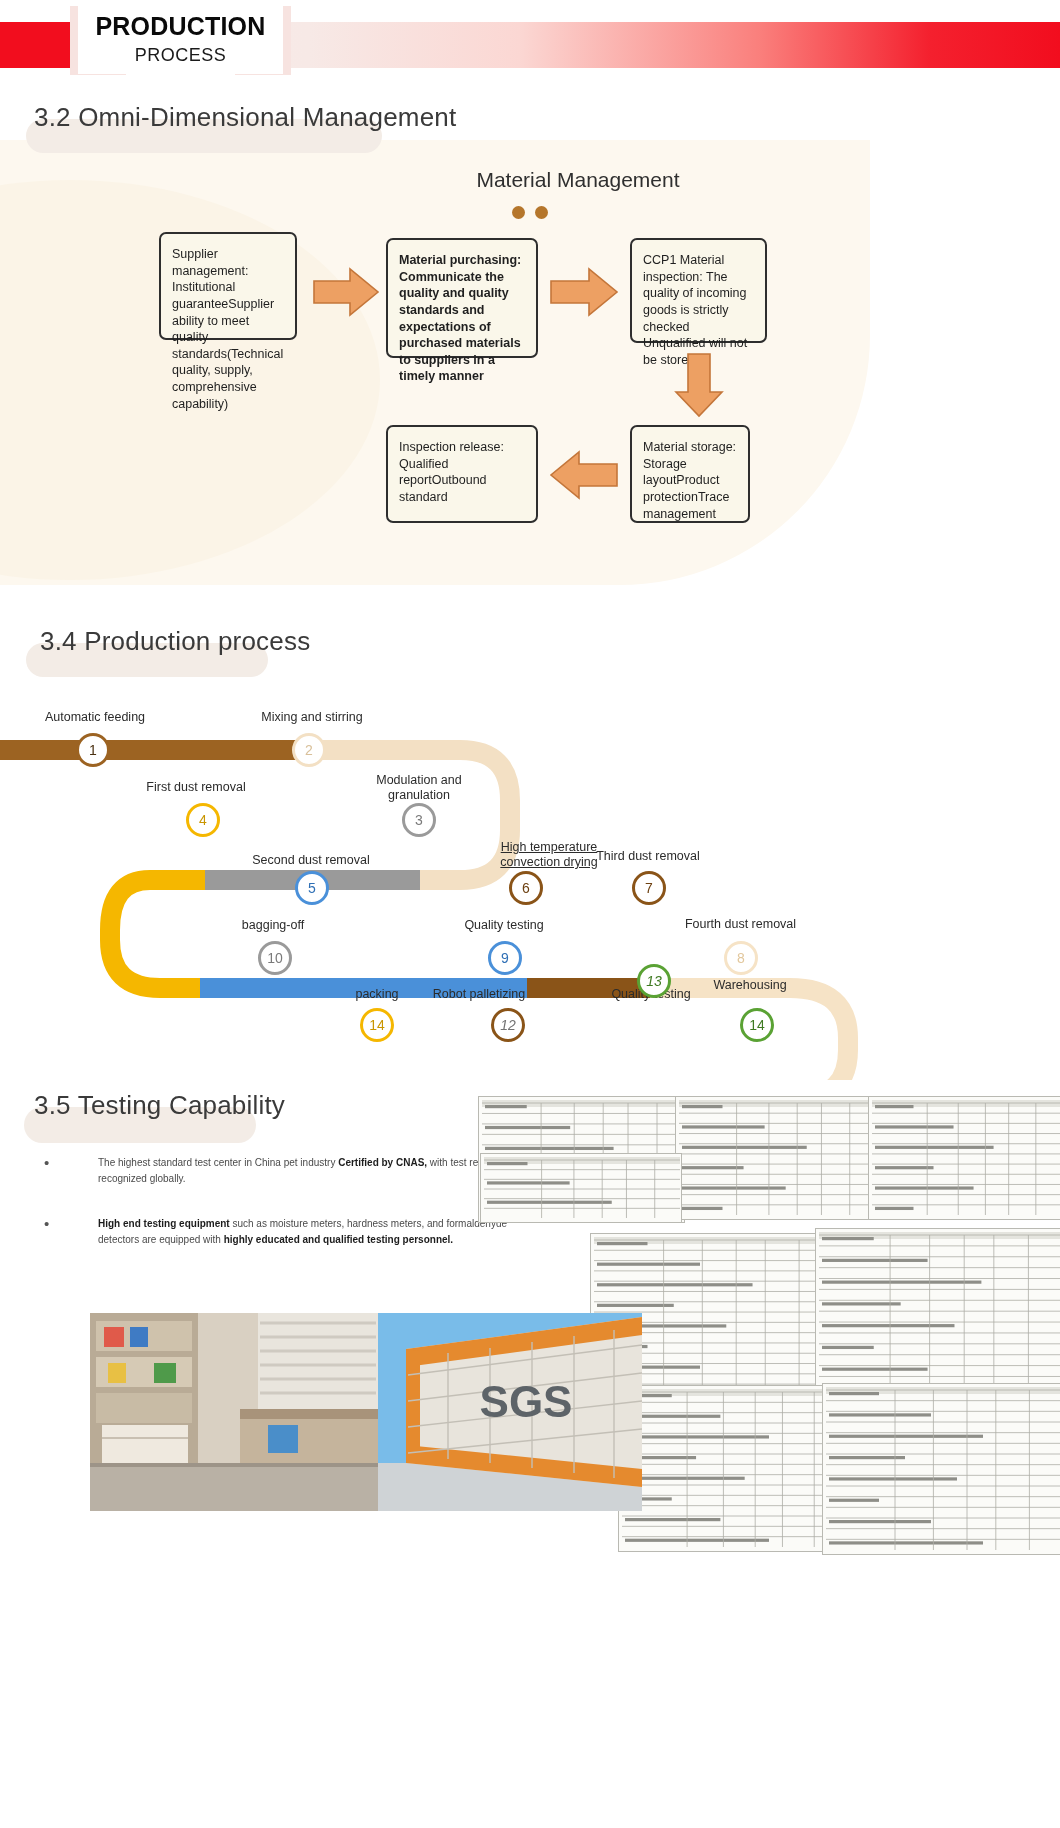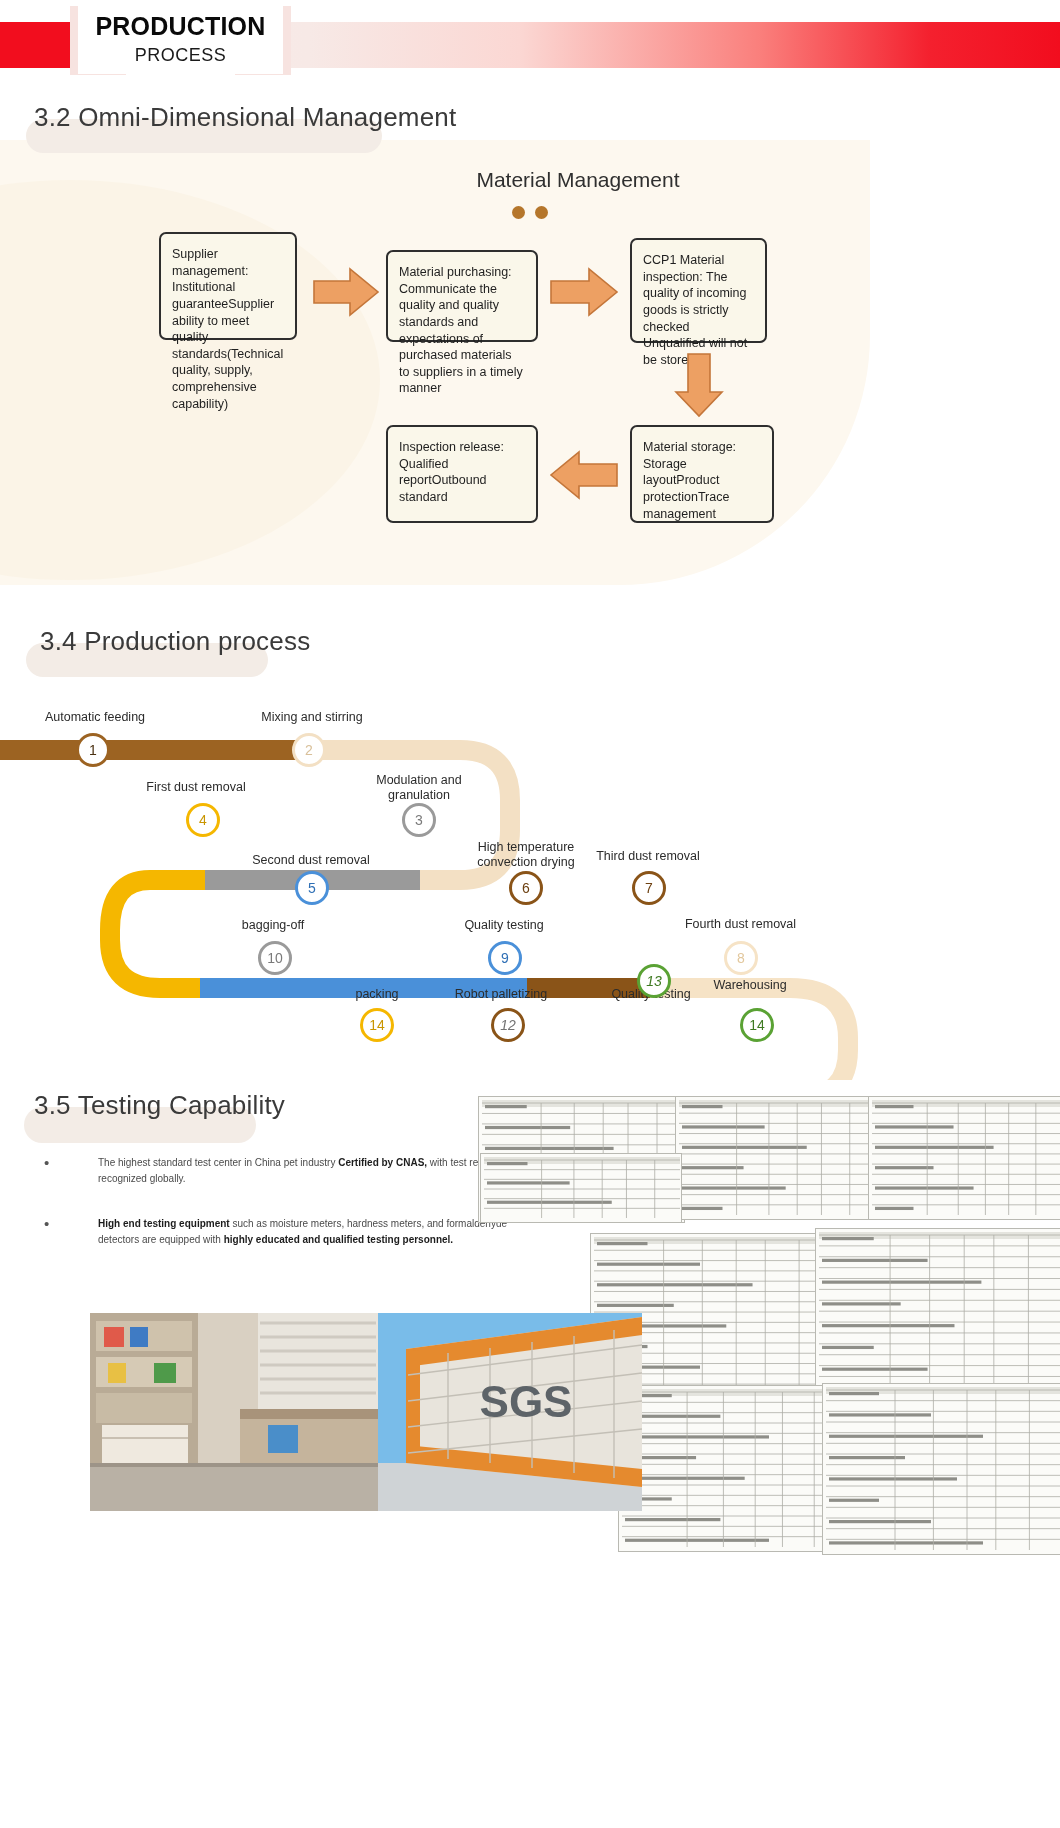--- a/index.html
+++ b/index.html
@@ -121,23 +121,23 @@
 
 <div class="sec-pill" style="left:26px;top:119px;width:356px;height:34px;"></div>
 <div class="sec-title" style="left:34px;top:102px;">3.2 Omni-Dimensional Management</div>
 
 <div class="mm-title">Material Management</div>
 <div class="dots">
   <span class="dot"></span><span class="dot"></span>
 </div>
 
 <div class="fbox" style="left:159px;top:232px;width:138px;height:108px;">Supplier management: Institutional guaranteeSupplier ability to meet quality standards(Technical quality, supply, comprehensive capability)</div>
-<div class="fbox" style="left:386px;top:250px;width:152px;height:92px;">Material purchasing: Communicate the quality and quality standards and expectations of purchased materials to suppliers in a timely manner</div>
+<div class="fbox" style="left:386px;top:238px;width:152px;height:120px;font-weight:bold;">Material purchasing: Communicate the quality and quality standards and expectations of purchased materials to suppliers in a timely manner</div>
 <div class="fbox" style="left:630px;top:238px;width:137px;height:105px;">CCP1 Material inspection: The quality of incoming goods is strictly checked Unqualified will not be stored</div>
-<div class="fbox" style="left:630px;top:425px;width:144px;height:98px;">Material storage: Storage layoutProduct protectionTrace management</div>
+<div class="fbox" style="left:630px;top:425px;width:120px;height:98px;">Material storage: Storage layoutProduct protectionTrace management</div>
 <div class="fbox" style="left:386px;top:425px;width:152px;height:98px;">Inspection release: Qualified reportOutbound standard</div>
 
 <svg class="arrow-r" style="left:312px;top:265px;" width="70" height="55">
   <polygon points="2,16 38,16 38,4 66,27 38,50 38,38 2,38" fill="#eda063" stroke="#c4763a" stroke-width="1.6"></polygon>
 </svg>
 <svg class="arrow-r" style="left:549px;top:265px;" width="72" height="55">
   <polygon points="2,16 40,16 40,4 68,27 40,50 40,38 2,38" fill="#eda063" stroke="#c4763a" stroke-width="1.6"></polygon>
 </svg>
 <svg class="arrow-d" style="left:672px;top:352px;" width="55" height="66">
   <polygon points="16,2 38,2 38,40 50,40 27,64 4,40 16,40" fill="#eda063" stroke="#c4763a" stroke-width="1.6"></polygon>
@@ -171,27 +171,27 @@
     <path d="M508,518 L978,518" stroke="#5aa234" stroke-width="20" fill="none"></path>
     <polygon points="978,500 978,536 1014,518" fill="#5aa234"></polygon>
   </svg>
 </div>
 
 <div class="tl-label" style="left:10px;top:710px;width:170px;">Automatic feeding</div>
 <div class="tl-label" style="left:232px;top:710px;width:160px;">Mixing and stirring</div>
 <div class="tl-label" style="left:345px;top:773px;width:148px;">Modulation and granulation</div>
 <div class="tl-label" style="left:122px;top:780px;width:148px;">First dust removal</div>
 <div class="tl-label" style="left:235px;top:853px;width:152px;">Second dust removal</div>
-<div class="tl-label" style="left:452px;top:840px;width:148px;">High temperature convection drying</div>
+<div class="tl-label" style="left:475px;top:840px;width:148px;text-decoration:underline;">High temperature convection drying</div>
 <div class="tl-label" style="left:578px;top:849px;width:140px;">Third dust removal</div>
 <div class="tl-label" style="left:668px;top:917px;width:145px;">Fourth dust removal</div>
 <div class="tl-label" style="left:434px;top:918px;width:140px;">Quality testing</div>
 <div class="tl-label" style="left:203px;top:918px;width:140px;">bagging-off</div>
 <div class="tl-label" style="left:307px;top:987px;width:140px;">packing</div>
-<div class="tl-label" style="left:431px;top:987px;width:140px;">Robot palletizing</div>
+<div class="tl-label" style="left:409px;top:987px;width:140px;">Robot palletizing</div>
 <div class="tl-label" style="left:581px;top:987px;width:140px;">Quality testing</div>
 <div class="tl-label" style="left:686px;top:978px;width:128px;">Warehousing</div>
 
 <div class="tl-node" style="left:76px;top:733px;border-color:#9c6322;color:#4a3010;">1</div>
 <div class="tl-node" style="left:292px;top:733px;border-color:#f3e0c4;color:#d9c09a;">2</div>
 <div class="tl-node" style="left:402px;top:803px;border-color:#9a9a9a;color:#7a7a7a;">3</div>
 <div class="tl-node" style="left:186px;top:803px;border-color:#f5b700;color:#c99500;">4</div>
 <div class="tl-node" style="left:295px;top:871px;border-color:#4a90d9;color:#2e6fb5;">5</div>
 <div class="tl-node" style="left:509px;top:871px;border-color:#8a5418;color:#6d4011;">6</div>
 <div class="tl-node" style="left:632px;top:871px;border-color:#8a5418;color:#6d4011;">7</div>

